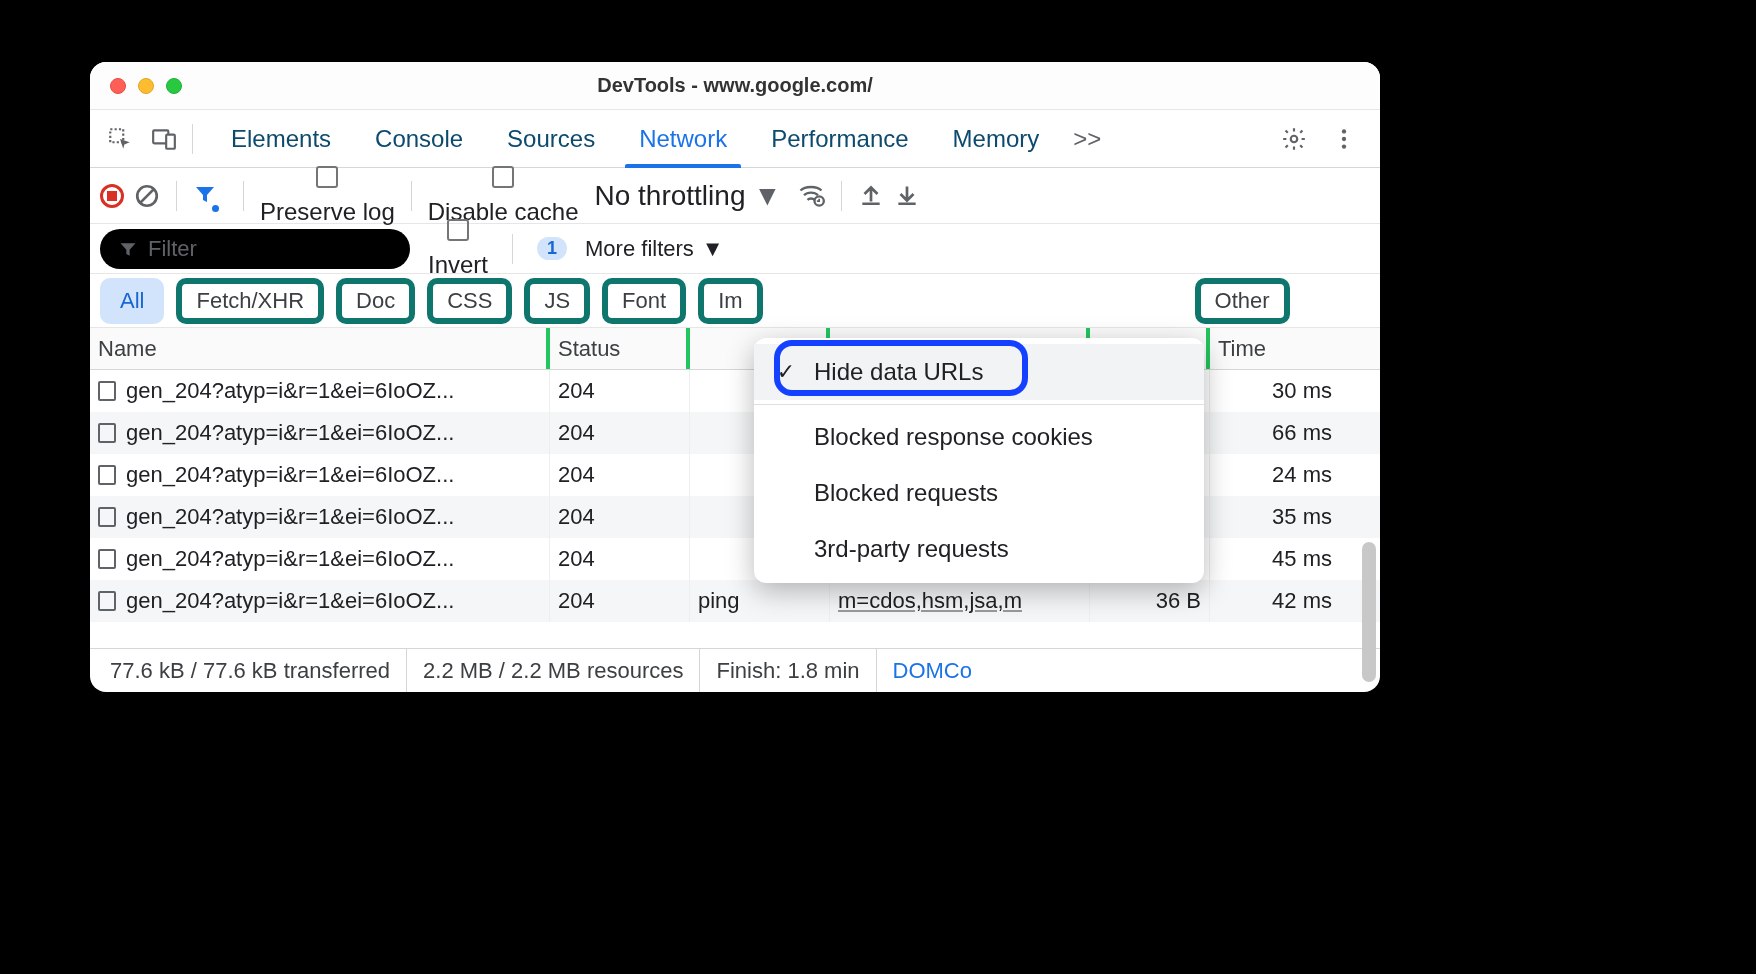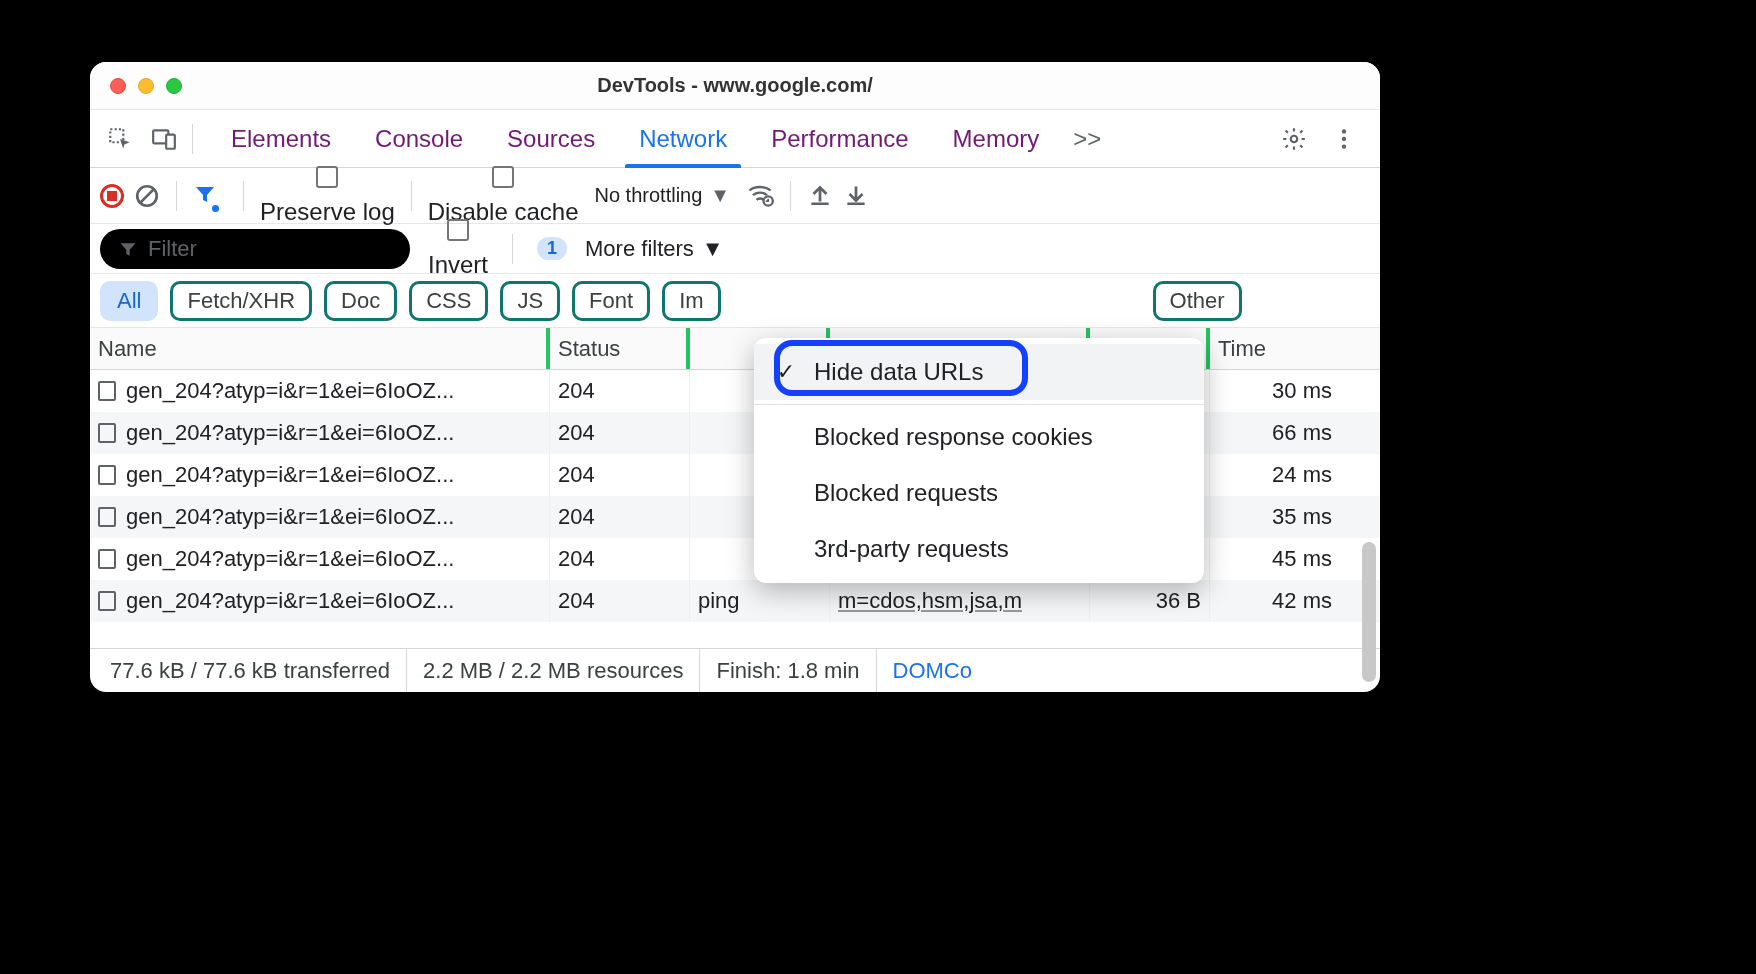--- a/index.html
+++ b/index.html
@@ -73,21 +73,21 @@
     gap: 0;
     flex: 0 0 auto;
     margin-left: 10px;
   }
   .tab {
     padding: 0 22px;
     height: 58px;
     display: flex;
     align-items: center;
     font-size: 24px;
-    color: #701a75;
+    color: #0c4a6e;
     cursor: pointer;
     position: relative;
   }
   .tab.active {
     color: #1a73e8;
   }
   .tab.active::after {
     content: "";
     position: absolute;
     bottom: 0; left: 8px; right: 8px;
@@ -147,21 +147,21 @@
     color: #202124;
     flex-direction: column;
   }
   .check-label .box {
     width: 22px; height: 22px;
     border: 2px solid #757575;
     border-radius: 3px;
   }
   .throttle {
     display:flex;align-items:center;gap:8px;
-    font-size:20px;color:#202124;
+    font-size:28px;color:#202124;
     padding: 0 6px;
   }
   .throttle .caret { color:#5f6368; }
   .net-cond { color:#5f6368; }
   .net-cond svg { width:28px;height:28px; }
   .updown svg { width:26px;height:26px;color:#5f6368; }
   
   .filter-row {
     height: 50px;
     display: flex;
@@ -196,21 +196,21 @@
   .chips-row {
     height: 54px;
     display: flex;
     align-items: center;
     padding: 0 10px;
     gap: 12px;
     border-bottom: 1px solid #e6e6e6;
     position: relative;
   }
   .chip {
-    border: 3px solid #0f766e;
+    border: 6px solid #0f766e;
     border-radius: 10px;
     padding: 4px 14px;
     font-size: 22px;
     color: #3c4043;
     cursor:pointer;
     background:#fff;
   }
   .chip.active {
     background:#d2e3fc;
     color:#1967d2;

